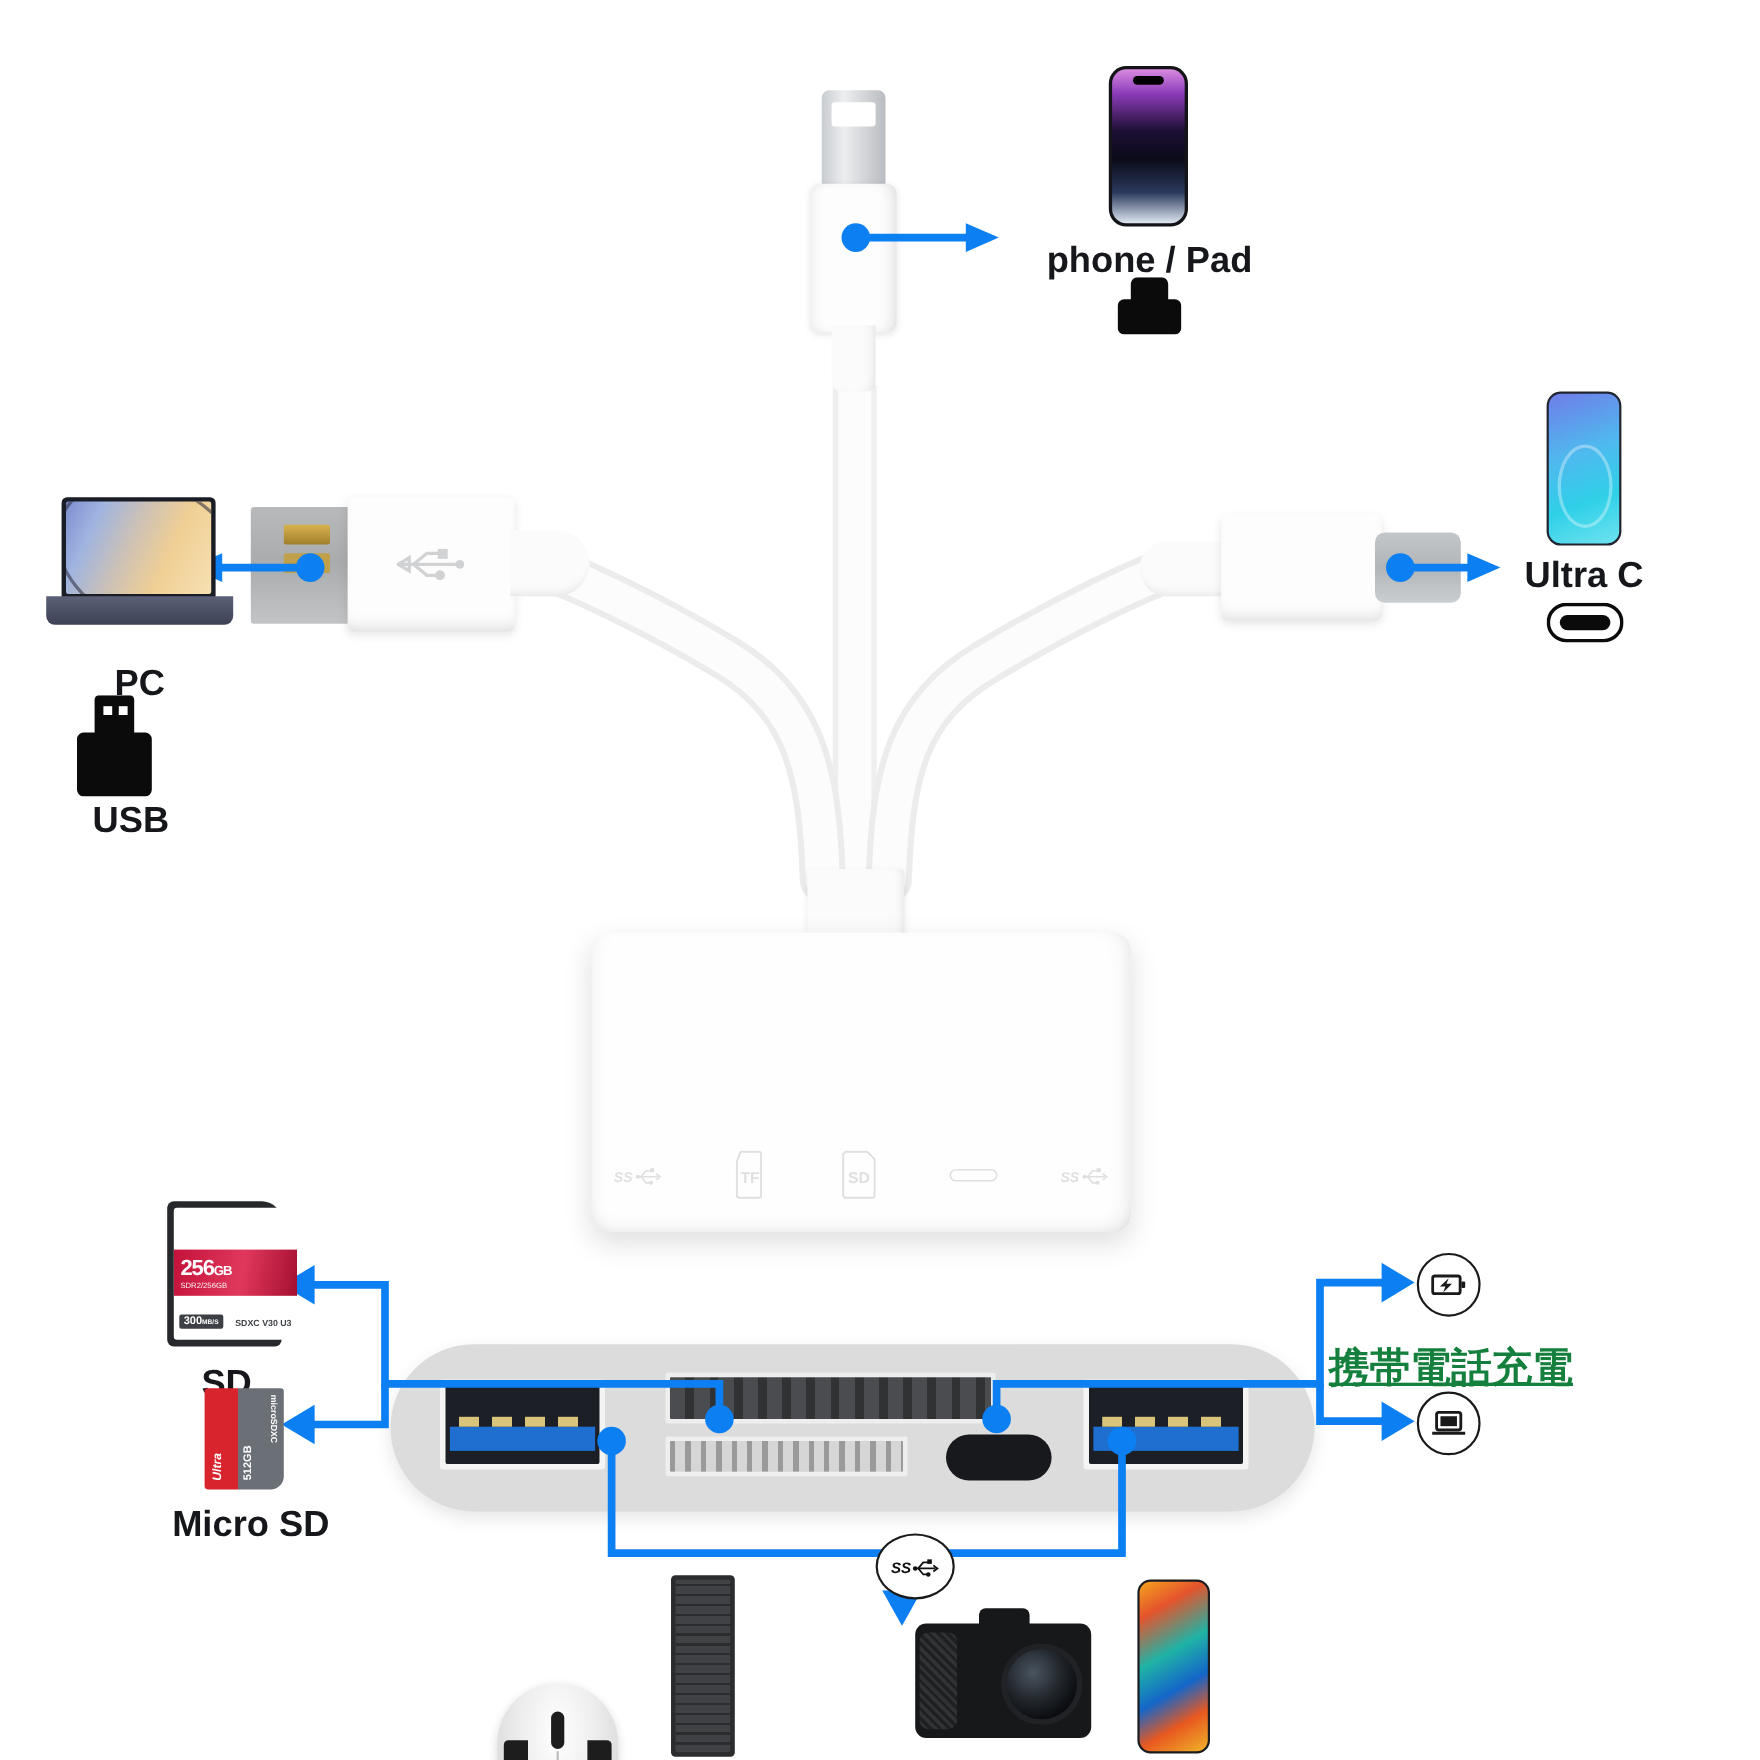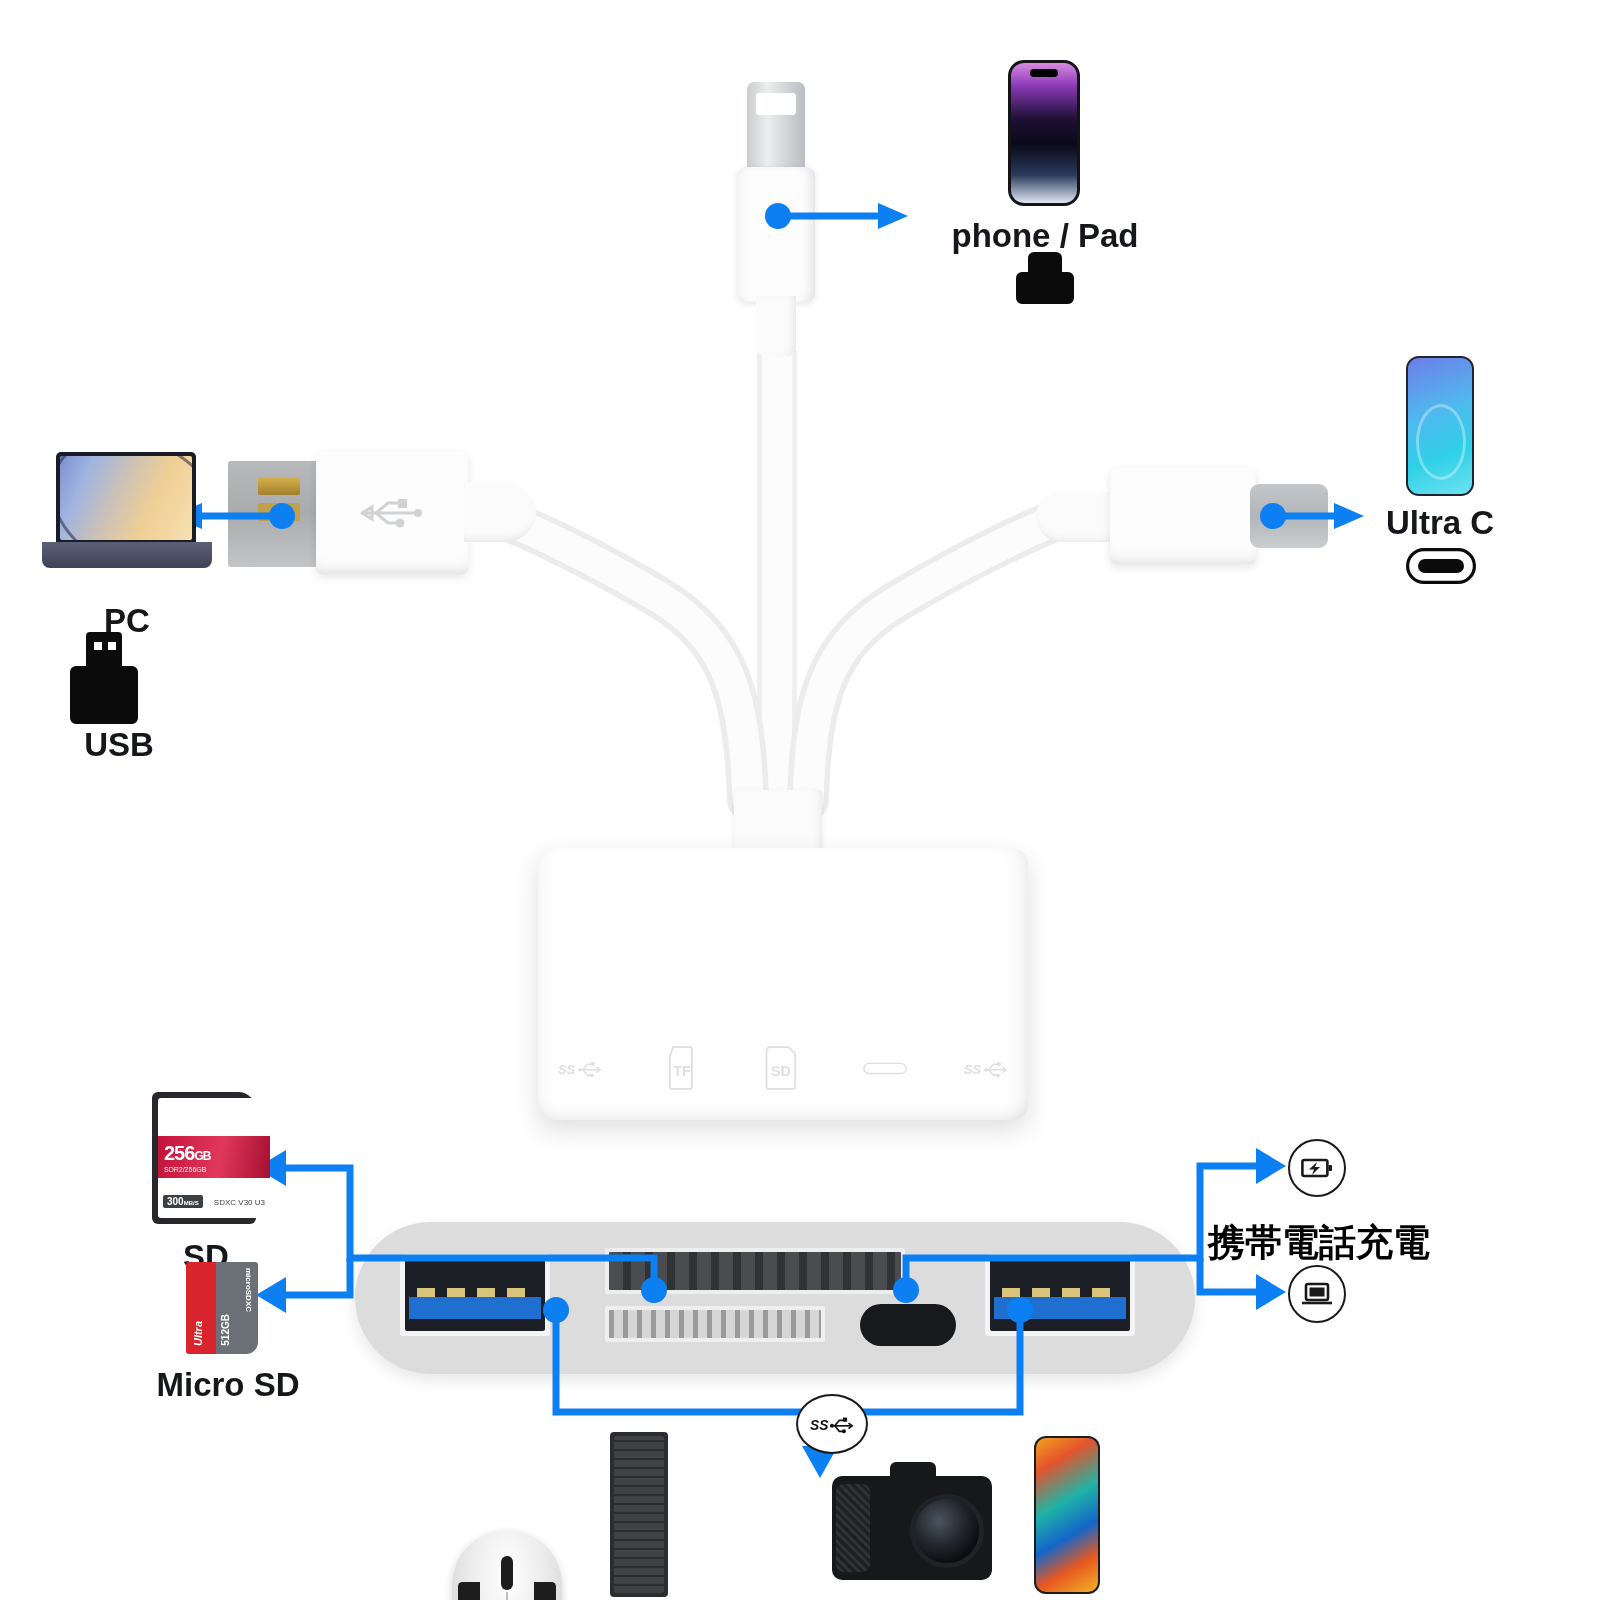--- a/index.html
+++ b/index.html
@@ -11,22 +11,22 @@
   
   #title-block{left:8px;top:8px;width:760px;}
   #headline{font-size:250px;line-height:0.95;font-weight:bold;letter-spacing:-6px;
             color:#16181a;white-space:nowrap;}
   #subhead{font-size:116px;line-height:1.0;font-weight:bold;color:#16181a;
            letter-spacing:-2px;margin-top:-6px;white-space:nowrap;
            font-family:"DejaVu Sans","Liberation Sans",sans-serif;}
 
   
   .lbl{font-size:33px;font-weight:bold;color:#15171a;text-align:center;white-space:nowrap;}
-  .lbl-jp{font-size:37px;font-weight:bold;color:#000000;white-space:nowrap;
-          font-family:"DejaVu Serif","Liberation Serif",serif;}
+  .lbl-jp{font-size:37px;font-weight:bold;color:#15803d;white-space:nowrap;
+          font-family:"DejaVu Serif","Liberation Serif",serif;text-decoration:underline;}
 
   
   .cablewrap{left:0;top:0;width:1600px;height:1600px;pointer-events:none;}
 
   
   #lightning{left:737px;top:82px;width:78px;height:300px;}
   #lt-tip{position:absolute;left:10px;top:0;width:58px;height:92px;
           background:linear-gradient(90deg,#c9ccd0,#eceef0 35%,#b9bcc0);
           border-radius:7px 7px 3px 3px;}
   #lt-tip::after{content:"";position:absolute;left:9px;top:11px;width:40px;height:22px;
@@ -139,21 +139,21 @@
      overflow:hidden;padding-left:20px;}
   #sd-red{position:absolute;left:0;top:38px;width:100%;height:42px;
      background:linear-gradient(100deg,#c4123a,#e0385c 55%,#a50f30);}
   #sd-cap{position:absolute;left:6px;top:44px;font-size:20px;font-weight:bold;color:#fff;
      letter-spacing:-1px;}
   #sd-cap span{font-size:12px;}
   #sd-sub{position:absolute;left:6px;top:68px;font-size:7px;color:#fff;opacity:.95;}
   #sd-spd{position:absolute;left:5px;bottom:10px;background:#3c3f43;color:#fff;font-size:10px;
      font-weight:bold;padding:1px 4px;border-radius:2px;}
   #sd-spd span{font-size:6px;}
-  #sd-xc{position:absolute;right:5px;bottom:11px;font-size:8px;color:#3c3f43;font-weight:normal;}
+  #sd-xc{position:absolute;right:5px;bottom:11px;font-size:8px;color:#3c3f43;font-weight:bold;}
 
   
   #microsd{left:186px;top:1262px;width:72px;height:92px;
      background:linear-gradient(90deg,#d8242c 0 42%,#6b7076 42% 100%);
      border-radius:3px 3px 12px 3px;position:relative;overflow:hidden;}
   #msd-ultra{position:absolute;left:6px;bottom:8px;color:#fff;font-size:11px;font-style:italic;
      font-weight:bold;writing-mode:vertical-rl;transform:rotate(180deg);}
   #msd-cap{position:absolute;left:34px;bottom:8px;color:#fff;font-size:10px;font-weight:bold;
      writing-mode:vertical-rl;transform:rotate(180deg);}
   #msd-xc{position:absolute;right:5px;top:6px;color:#fff;font-size:8px;font-weight:bold;

